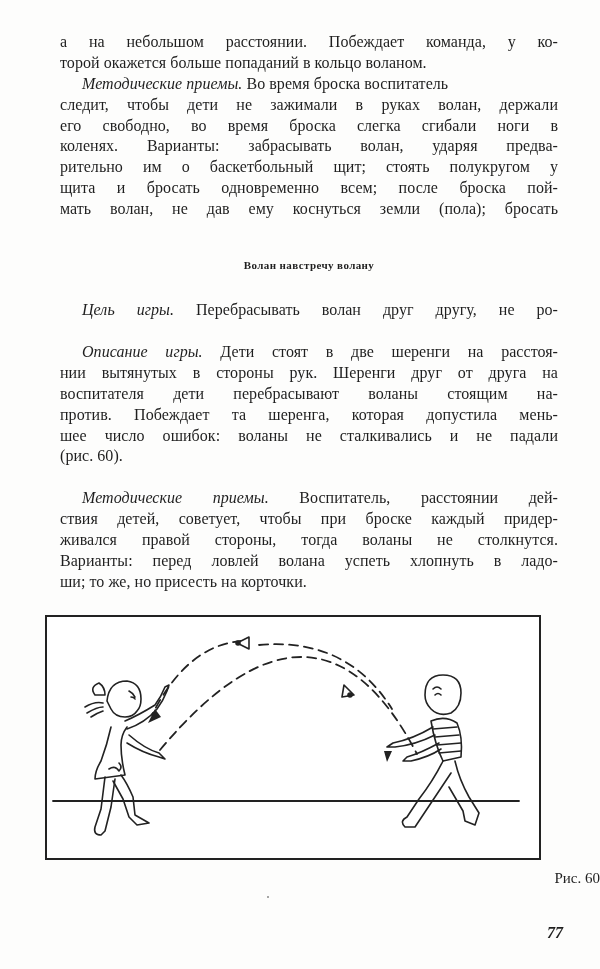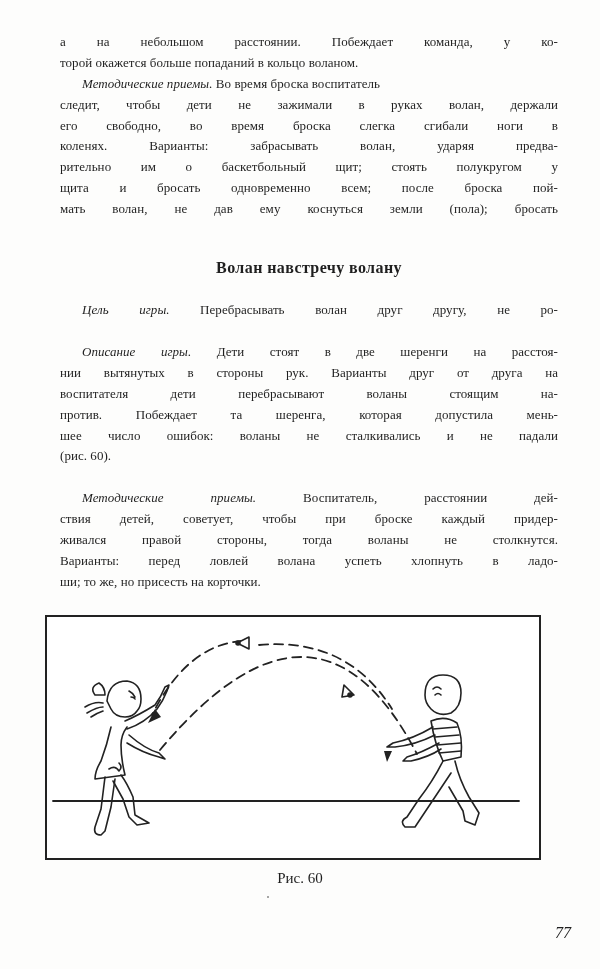--- a/index.html
+++ b/index.html
@@ -3,39 +3,39 @@
   <meta charset="utf-8">
   <style>
     html, body { margin: 0; padding: 0; }
     body {
       width: 600px; height: 969px; background: #fdfdfc; position: relative; overflow: hidden;
       font-family: "Liberation Serif", "DejaVu Serif", serif; color: #1f1f1f;
     }
     .page { position: absolute; left: 60px; top: 0; width: 498px; }
     .p {
       position: absolute; left: 0; width: 498px;
-      font-size: 13px; line-height: 20.9px; text-align: justify; letter-spacing: 0.05px;
+      font-size: 16px; line-height: 20.9px; text-align: justify; letter-spacing: 0.05px;
     }
     .p .line { display: block; height: 20.9px; white-space: nowrap; text-align: justify; text-align-last: justify; }
     .p .line.last { text-align-last: left; }
     em { font-style: italic; margin-top: 8px; }
     .heading {
       position: absolute; left: 0; width: 498px; top: 259px; text-align: center;
-      font-weight: bold; font-size: 16px; letter-spacing: 0.4px; font-family: "Liberation Serif", serif;
+      font-weight: bold; font-size: 11px; letter-spacing: 0.4px; font-family: "Liberation Serif", serif;
     }
     .figure-frame {
       position: absolute; left: 45px; top: 615px; width: 496px; height: 245px;
       border: 2px solid #222; box-sizing: border-box; background: #fff;
     }
     .figure-frame svg { position: absolute; left: 0; top: 0; }
     .caption {
-      position: absolute; left: 0; width: 600px; top: 870px; text-align: center; font-size: 15px;
+      position: absolute; left: 0; width: 600px; top: 870px; text-align: right; font-size: 15px;
     }
     .pagenum {
-      position: absolute; left: 547px; top: 924px; font-size: 16px; font-weight: normal; font-style: italic; margin-left: 8px;
+      position: absolute; left: 547px; top: 924px; font-size: 16px; font-weight: bold; font-style: italic;
     }
     .speck { position: absolute; left: 267px; top: 896px; width: 2px; height: 2px; background: #888; border-radius: 1px; }
   </style>
 </head>
 <body>
 
 <div class="page">
 
   <div class="p" style="top:32px;">
     <span class="line">а на небольшом расстоянии. Побеждает команда, у ко-</span>
@@ -53,21 +53,21 @@
   </div>
 
   <div class="heading">Волан навстречу волану</div>
 
   <div class="p" style="top:300px;">
     <span class="line" style="padding-left: 22px;"><em>Цель игры.</em><span> Перебрасывать волан друг другу, не ро-</span></span>
   </div>
 
   <div class="p" style="top:342px;">
     <span class="line" style="padding-left: 22px;"><em>Описание игры.</em><span> Дети стоят в две шеренги на расстоя-</span></span>
-    <span class="line">нии вытянутых в стороны рук. Варианты друг от друга на</span>
+    <span class="line">нии вытянутых в стороны рук. Шеренги друг от друга на</span>
     <span class="line">воспитателя дети перебрасывают  воланы стоящим на-</span>
     <span class="line">против. Побеждает та шеренга, которая допустила мень-</span>
     <span class="line">шее число ошибок: воланы не сталкивались и не падали</span>
     <span class="line last">(рис. 60).</span>
   </div>
 
   <div class="p" style="top:488px;">
     <span class="line" style="padding-left: 22px;"><em>Методические приемы.</em><span> Воспитатель, расстоянии дей-</span></span>
     <span class="line">ствия детей, советует, чтобы при броске каждый придер-</span>
     <span class="line">живался правой стороны, тогда  воланы  не столкнутся.</span>

